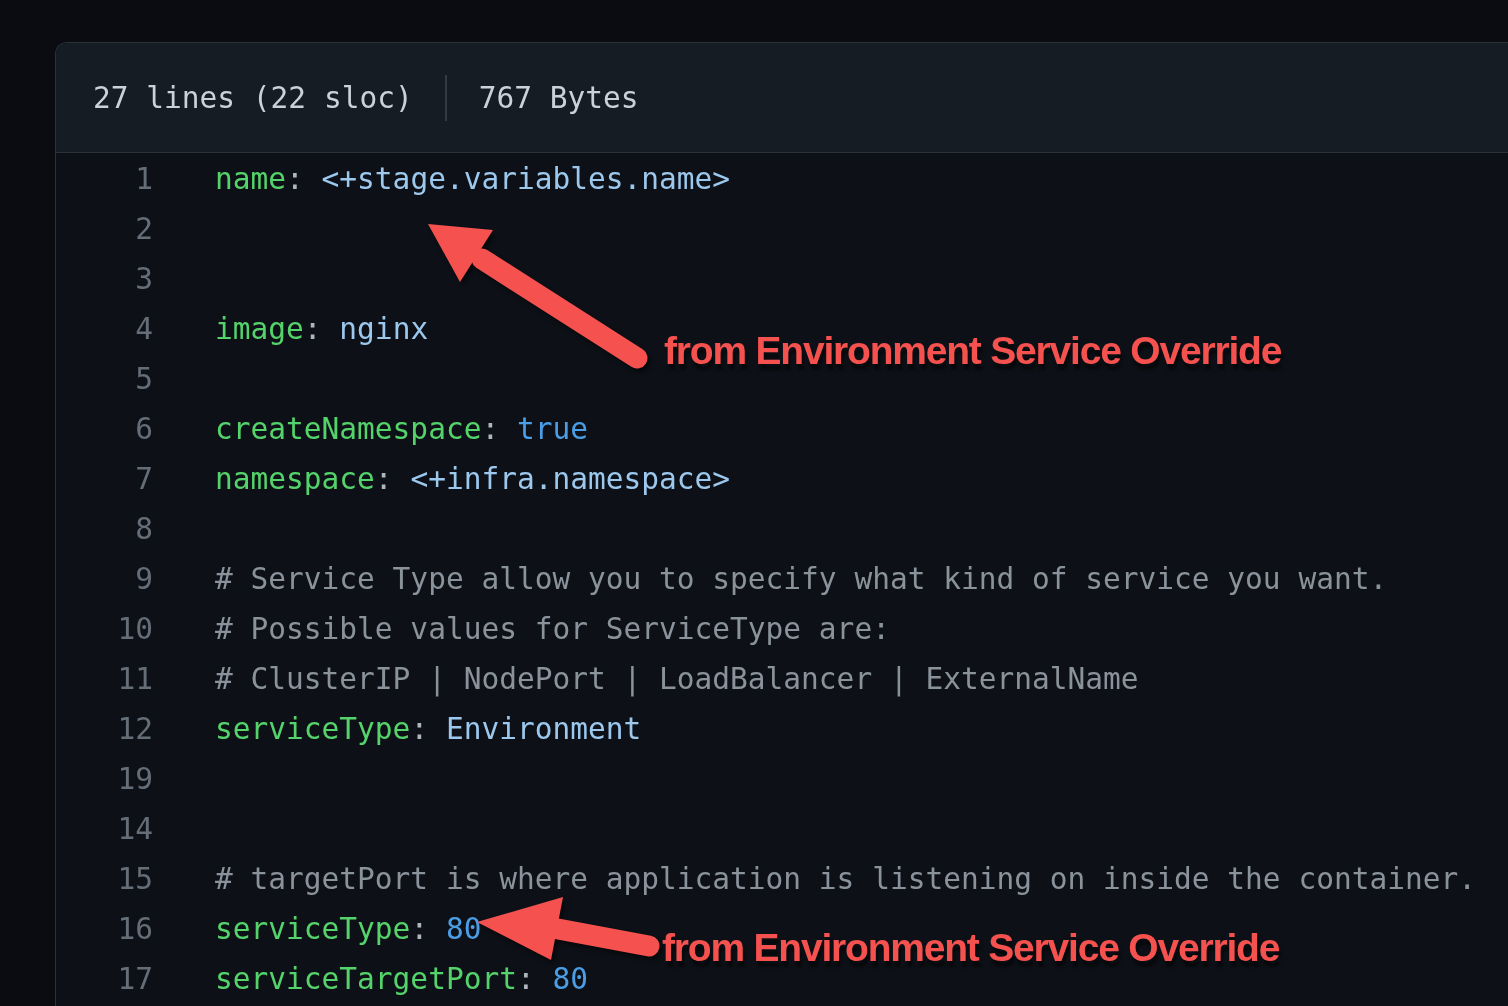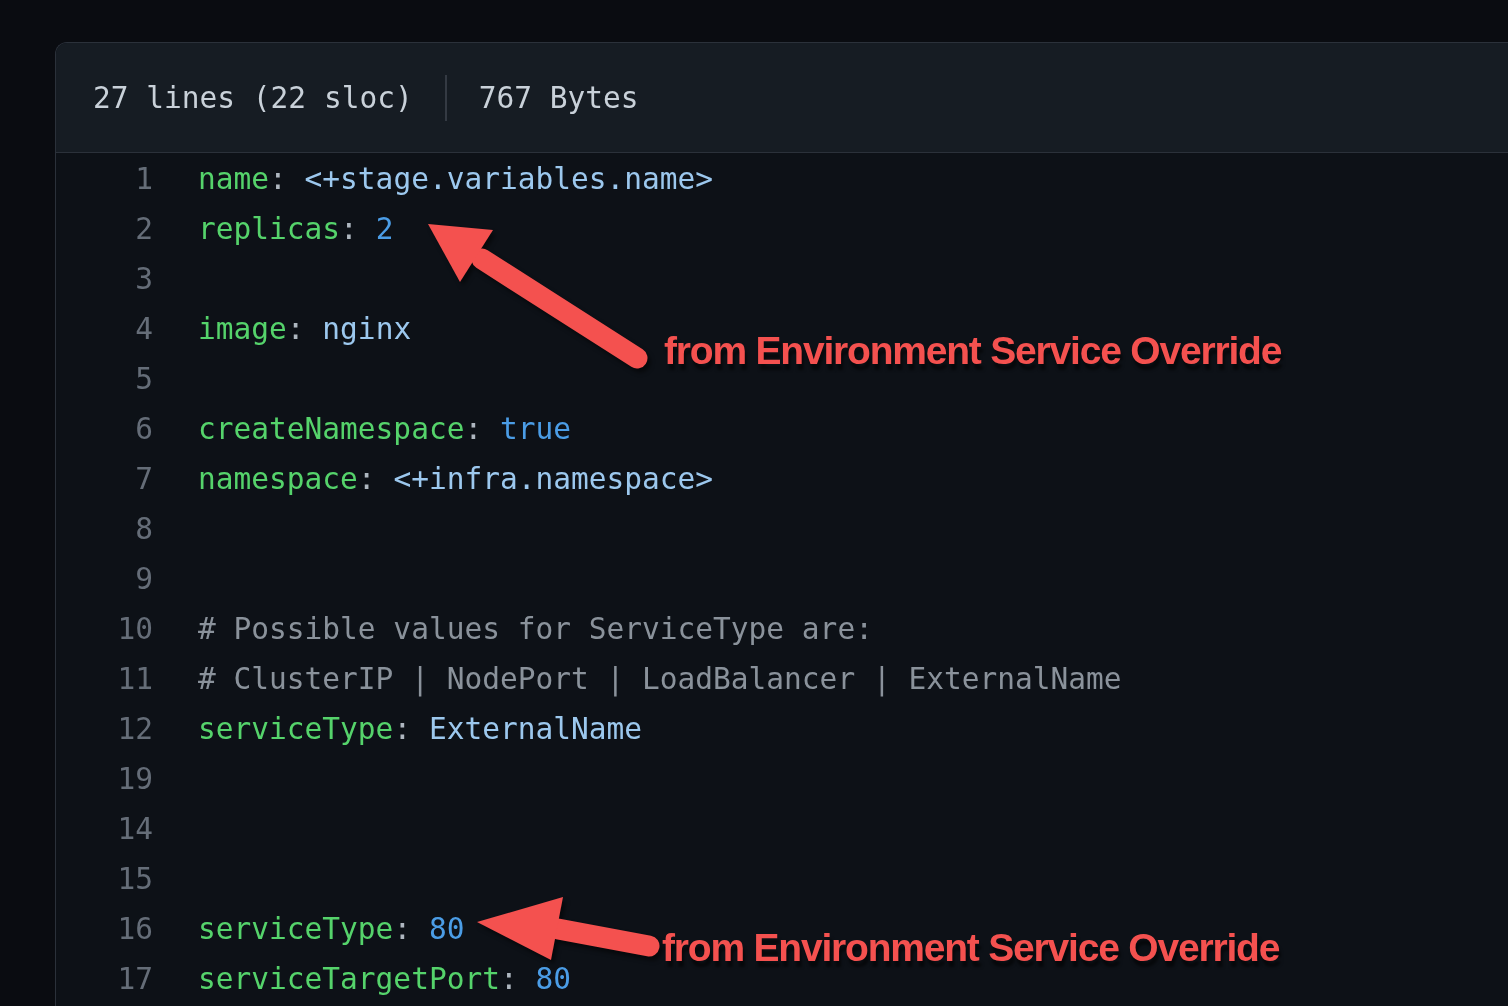--- a/index.html
+++ b/index.html
@@ -46,21 +46,21 @@
     font-size:29.5px;
     white-space:pre;
   }
   .ln {
     flex:0 0 97px;
     text-align:right;
     color:#656d78;
     cursor:pointer;
     user-select:none;
   }
-  .code { margin-left:45px; }
+  .code { margin-left:62px; }
 
   .tok-key     { color: var(--key-green, #55d36b); }
   .tok-punct   { color: var(--punct-gray, #aeb7c0); }
   .tok-str     { color: var(--string-blue, #9cc8ee); }
   .tok-num     { color: var(--number-blue, #4b9de6); }
   .tok-comment { color: var(--comment-gray, #8a929b); }
 
   .annotation-label {
     position:absolute;
     font-family:"Liberation Sans", sans-serif;
@@ -85,34 +85,34 @@
 <body>
 
 <div class="file-card">
   <div class="file-header">
     <span>27 lines (22 sloc)</span>
     <span class="header-divider"></span>
     <span>767 Bytes</span>
   </div>
   <div class="code-area" id="code-area">
       <div class="line"><span class="ln">1</span><span class="code"><span class="tok-key">name</span><span class="tok-punct">: </span><span class="tok-str">&lt;+stage.variables.name&gt;</span></span></div>
-      <div class="line"><span class="ln">2</span><span class="code"><span class="tok-key">replicas</span><span class="tok-punct">: </span><span class="tok-num">2</span></span></div>
+      <div class="line"><span class="ln">2</span></div>
       <div class="line"><span class="ln">3</span><span class="code"></span></div>
       <div class="line"><span class="ln">4</span><span class="code"><span class="tok-key">image</span><span class="tok-punct">: </span><span class="tok-str">nginx</span></span></div>
       <div class="line"><span class="ln">5</span><span class="code"></span></div>
       <div class="line"><span class="ln">6</span><span class="code"><span class="tok-key">createNamespace</span><span class="tok-punct">: </span><span class="tok-num">true</span></span></div>
       <div class="line"><span class="ln">7</span><span class="code"><span class="tok-key">namespace</span><span class="tok-punct">: </span><span class="tok-str">&lt;+infra.namespace&gt;</span></span></div>
       <div class="line"><span class="ln">8</span><span class="code"></span></div>
-      <div class="line"><span class="ln">9</span></div>
+      <div class="line"><span class="ln">9</span><span class="code"><span class="tok-comment"># Service Type allow you to specify what kind of service you want.</span></span></div>
       <div class="line"><span class="ln">10</span><span class="code"><span class="tok-comment"># Possible values for ServiceType are:</span></span></div>
       <div class="line"><span class="ln">11</span><span class="code"><span class="tok-comment"># ClusterIP | NodePort | LoadBalancer | ExternalName</span></span></div>
-      <div class="line"><span class="ln">12</span><span class="code"><span class="tok-key">serviceType</span><span class="tok-punct">: </span><span class="tok-str">ExternalName</span></span></div>
+      <div class="line"><span class="ln">12</span><span class="code"><span class="tok-key">serviceType</span><span class="tok-punct">: </span><span class="tok-str">Environment</span></span></div>
       <div class="line"><span class="ln">19</span><span class="code"></span></div>
       <div class="line"><span class="ln">14</span></div>
-      <div class="line"><span class="ln">15</span></div>
+      <div class="line"><span class="ln">15</span><span class="code"><span class="tok-comment"># targetPort is where application is listening on inside the container.</span></span></div>
       <div class="line"><span class="ln">16</span><span class="code"><span class="tok-key">serviceType</span><span class="tok-punct">: </span><span class="tok-num">80</span></span></div>
       <div class="line"><span class="ln">17</span><span class="code"><span class="tok-key">serviceTargetPort</span><span class="tok-punct">: </span><span class="tok-num">80</span></span></div>
     </div>
 </div>
 
 <svg class="arrow-overlay" viewBox="0 0 1508 1006" xmlns="http://www.w3.org/2000/svg">
   <g class="arrow">
     <line x1="637" y1="358" x2="482" y2="259" stroke="#f4514f" stroke-width="21" stroke-linecap="round"></line>
     <polygon points="428,224 493,230 460,282" fill="#f4514f"></polygon>
   </g>

